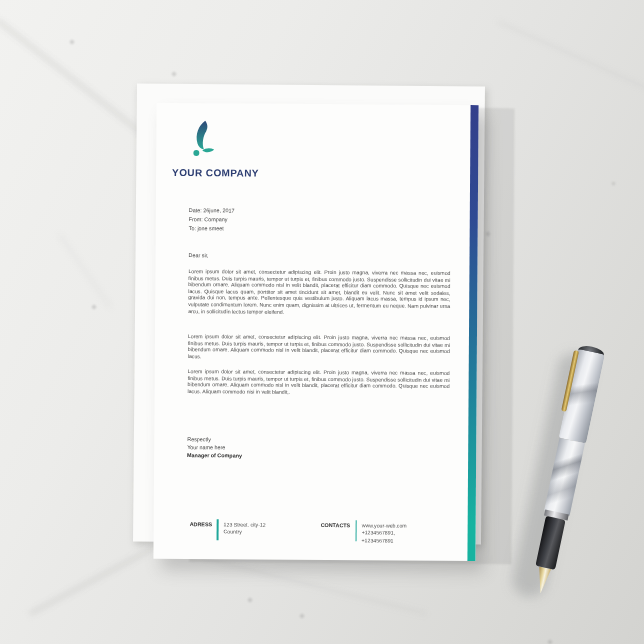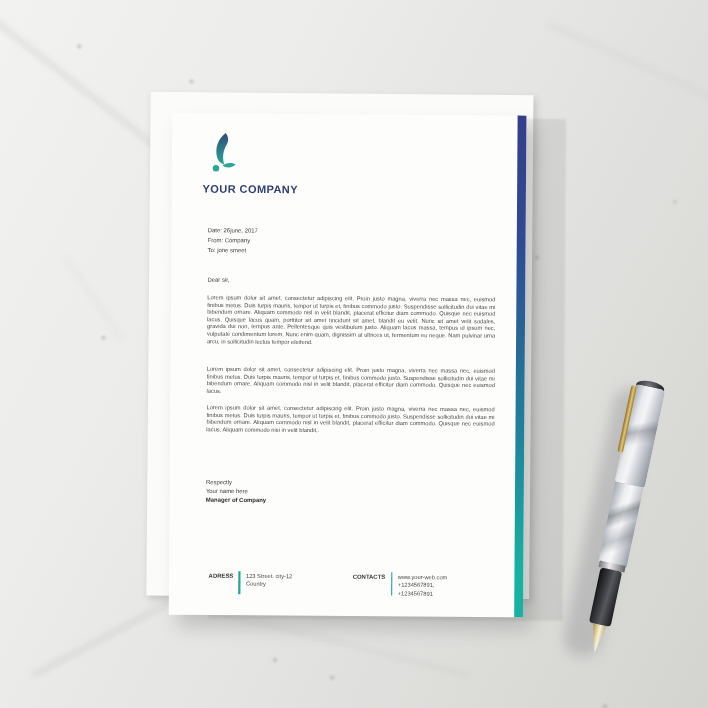--- a/index.html
+++ b/index.html
@@ -31,21 +31,21 @@
     position:absolute;left:155px;top:104px;width:322px;height:456px;
     background:#fdfdfc;transform:rotate(0.4deg);
     box-shadow:36px 3px 2px rgba(70,70,68,0.10), 8px 11px 16px rgba(110,110,108,0.30);
   }
   .stripe{
     position:absolute;right:0;top:0;width:8px;height:100%;
     background:linear-gradient(180deg,#333f8b 0%,#2f4a93 25%,#20809b 62%,#17b3a0 92%);
   }
   .logo{position:absolute;left:32px;top:17px;width:27px;height:38px;}
   .company-title{
-    position:absolute;left:28px;top:64px;
+    position:absolute;left:16px;top:64px;
     font-size:10px;font-weight:bold;letter-spacing:0.4px;color:#2d3e72;
   }
   .meta{position:absolute;left:33px;top:103px;font-size:5.4px;line-height:9px;color:#3d3d3d;}
   .salutation{position:absolute;left:33px;top:149px;font-size:5.4px;color:#3d3d3d;}
   .para{
     position:absolute;left:33px;width:262px;margin:0;
     font-size:5.2px;line-height:6.6px;color:#474747;text-align:justify;
   }
   .p1{top:165px;} .p2{top:230px;} .p3{top:265px;}
   .closing{position:absolute;left:33px;top:332px;font-size:5.4px;line-height:8px;color:#3d3d3d;}

